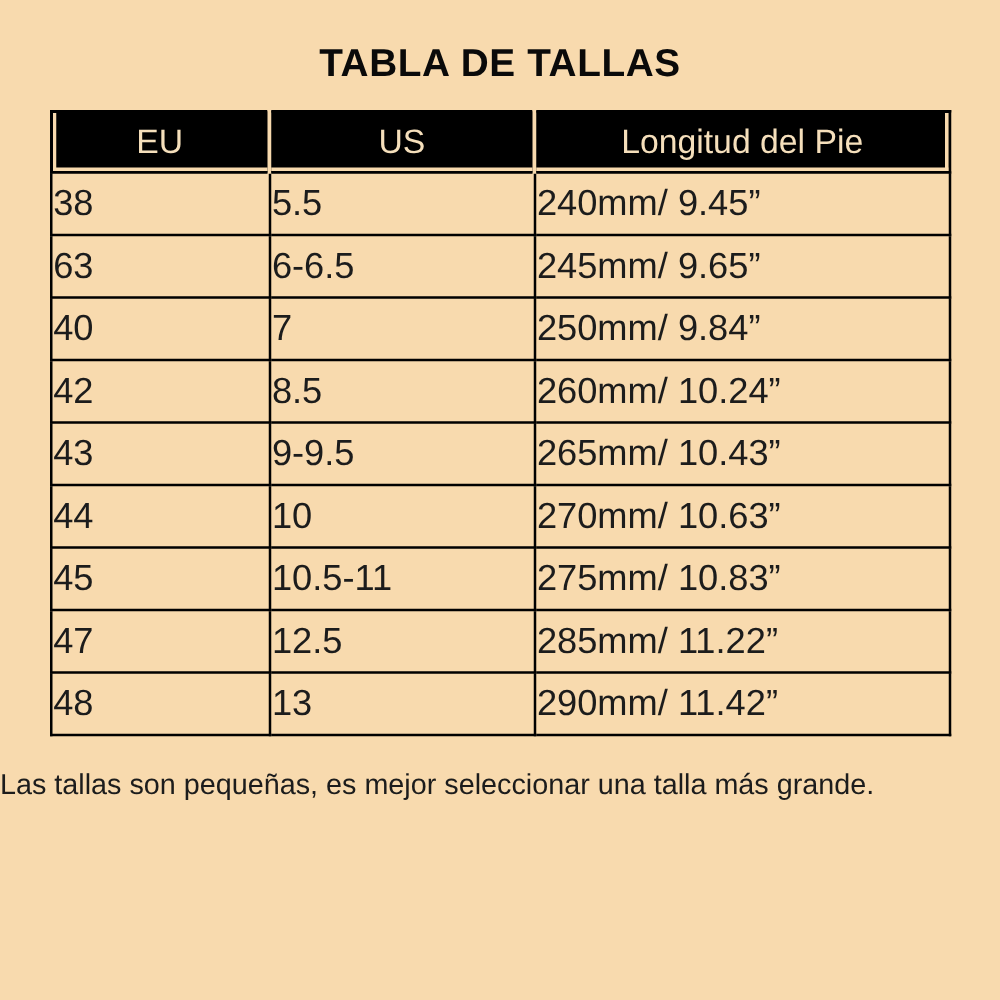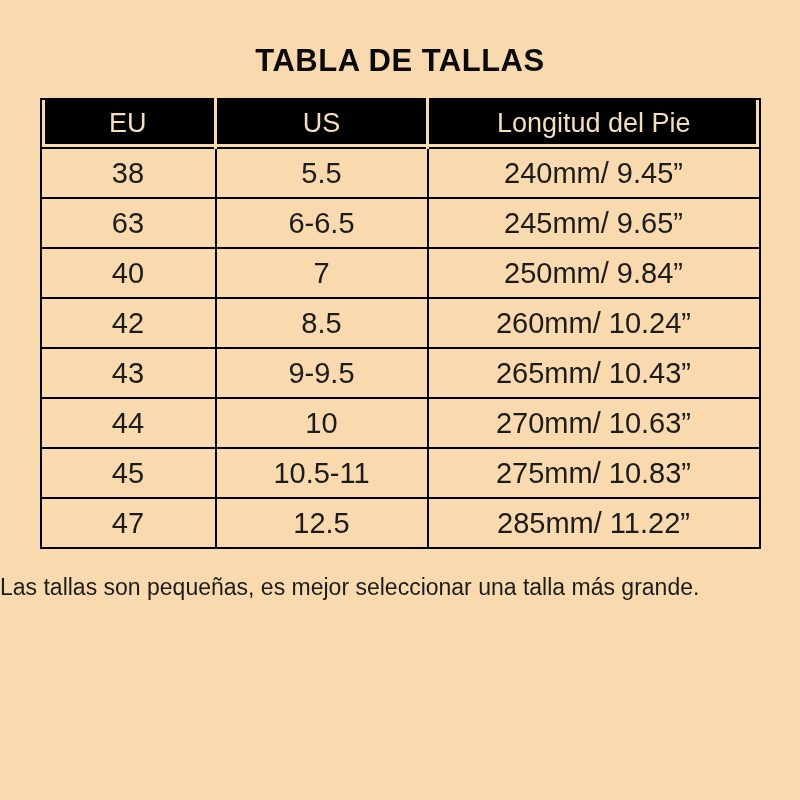--- a/index.html
+++ b/index.html
@@ -4,21 +4,21 @@
 <style>
   * { box-sizing: border-box; }
   html, body {
     margin: 0; padding: 0;
     width: 800px; height: 800px;
     background: var(--page-bg, #F8DAAE);
     font-family: "Liberation Sans", "DejaVu Sans", sans-serif;
     overflow: hidden;
   }
   .title {
-    padding-top: 44px;
+    padding-top: 34px;
     text-align: center;
     font-size: 31px;
     font-weight: bold;
     letter-spacing: 0.5px;
     line-height: 34px;
     color: var(--title, #0A0A0A);
   }
   table.size-table {
     border-collapse: collapse;
     table-layout: fixed;
@@ -46,21 +46,21 @@
                 inset 3px 0 0 0 var(--page-bg, #F8DAAE);
   }
   th:last-child {
     box-shadow: inset 0 -3px 0 0 var(--page-bg, #F8DAAE),
                 inset -3px 0 0 0 var(--page-bg, #F8DAAE);
   }
   td {
     border: 2px solid var(--grid, #000000);
     font-size: 29px;
     color: var(--text, #1C1C1C);
-    text-align: center;
+    text-align: left;
     vertical-align: middle;
     height: 50px;
   }
   .footer {
     margin-top: 23px;
     text-align: left;
     font-size: 23px;
     line-height: 30px;
     color: var(--text, #1C1C1C);
   }
@@ -117,16 +117,21 @@
       <tr>
         <td>45</td>
         <td>10.5-11</td>
         <td>275mm/ 10.83”</td>
       </tr>
       <tr>
         <td>47</td>
         <td>12.5</td>
         <td>285mm/ 11.22”</td>
       </tr>
+      <tr>
+        <td>48</td>
+        <td>13</td>
+        <td>290mm/ 11.42”</td>
+      </tr>
     </tbody>
 </table>
 
 <div class="footer">Las tallas son pequeñas, es mejor seleccionar una talla más grande.</div>
 
 </body></html>

